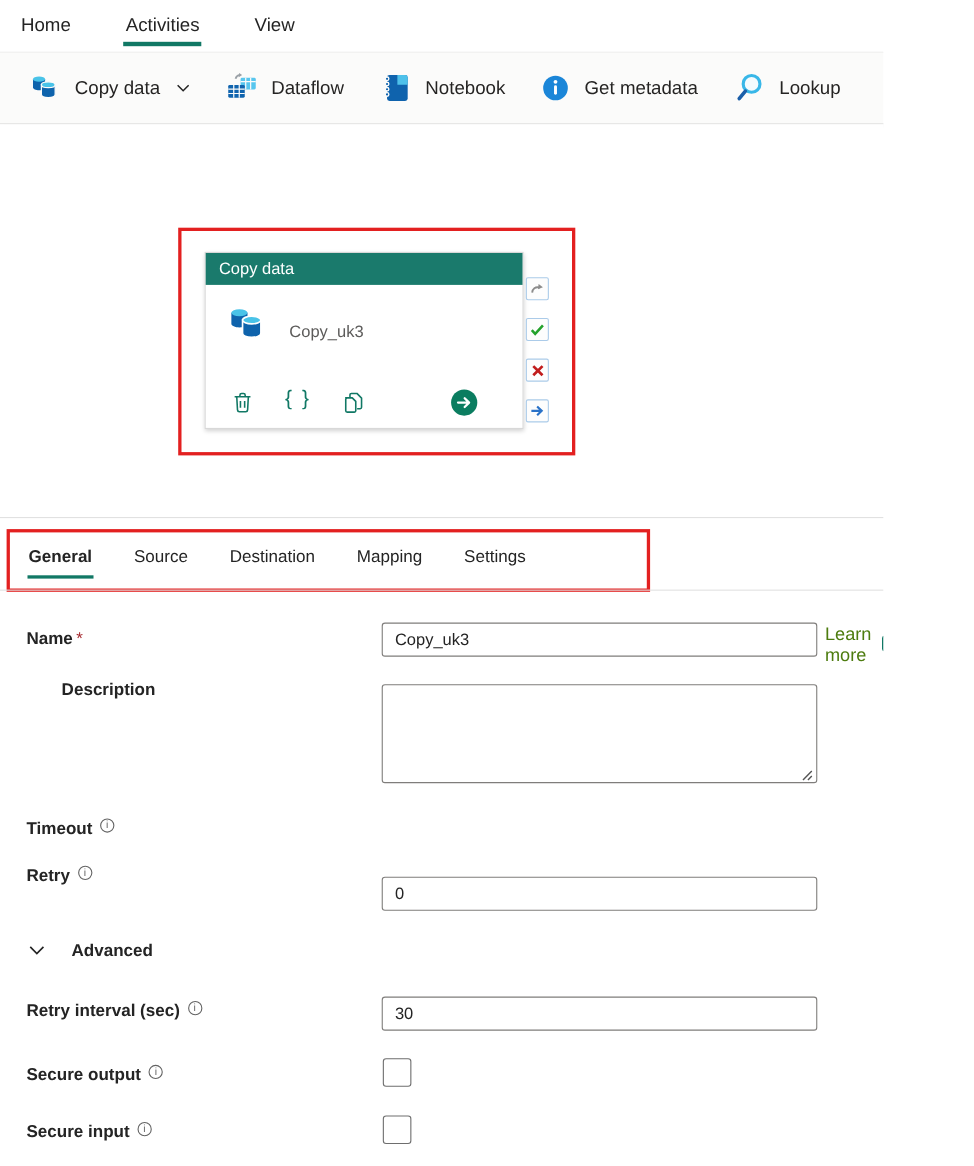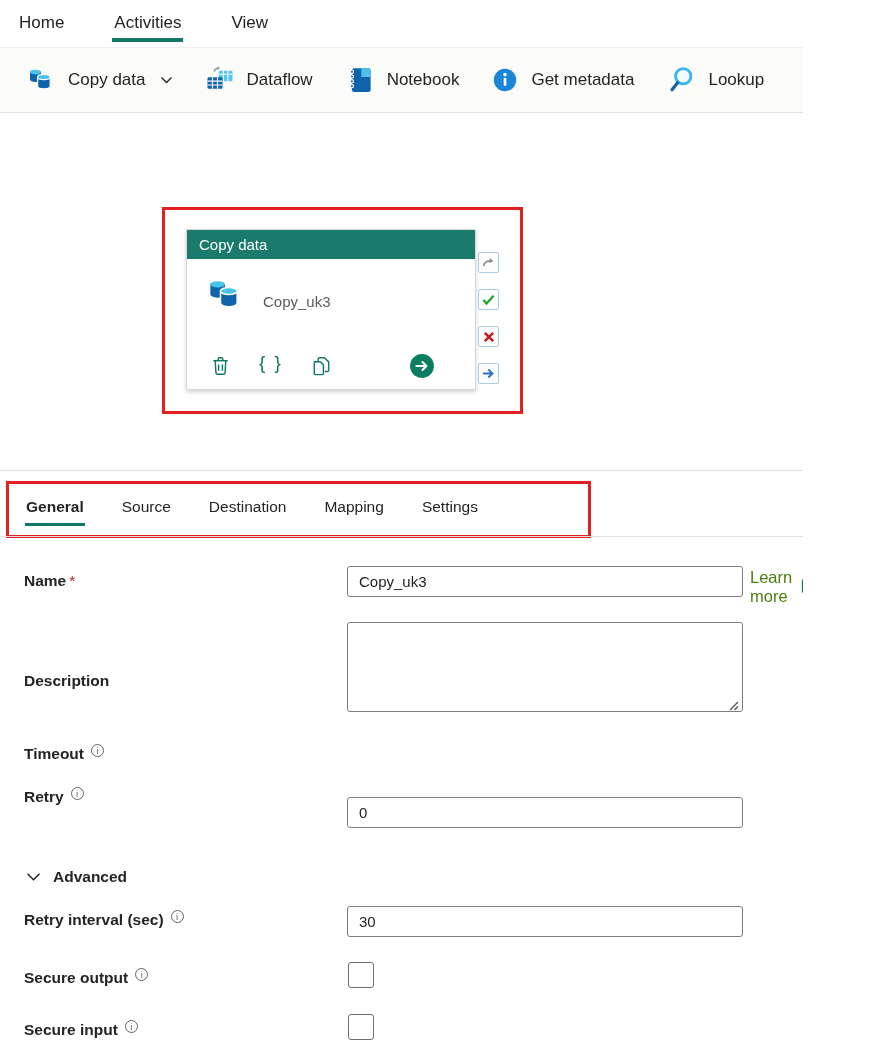--- a/index.html
+++ b/index.html
@@ -47,21 +47,21 @@
   .tab.active::after { content:""; position:absolute; left:0; right:0; bottom:4px; height:3px; background:#117865; }
 
   
   .form-label { position:absolute; left:24px; font-size:15.5px; font-weight:700; color:#242424; white-space:nowrap; }
   .req { color:#a4262c; font-weight:400; margin-left:3px; }
   .info { display:inline-flex; align-items:center; justify-content:center; width:13px; height:13px; border:1px solid #636363; border-radius:50%; color:#636363; font-size:9.5px; font-weight:400; margin-left:7px; transform:translateY(-5px); font-style:normal; }
   .txt-input { position:absolute; left:347px; width:396px; height:31px; border:1px solid #7f7d7b; border-radius:3px; font-family:inherit; font-size:15px; color:#242424; padding:0 11px; background:#fff; outline:none; }
   .txt-area { position:absolute; left:347px; top:622px; width:396px; height:90px; border:1px solid #7f7d7b; border-radius:3px; background:#fff; resize:none; }
   .resize-grip { position:absolute; left:727px; top:697px; pointer-events:none; }
   .learn-more { position:absolute; left:750px; top:568px; display:flex; align-items:center; gap:7px; color:#4d7c0f; font-size:16.5px; cursor:pointer; }
-  .advanced { position:absolute; left:26px; top:856px; display:flex; align-items:center; gap:12px; cursor:pointer;margin-top:12px; }
+  .advanced { position:absolute; left:26px; top:856px; display:flex; align-items:center; gap:24px; cursor:pointer; }
   .advanced .adv-label { font-size:15.5px; font-weight:700; color:#242424; }
   .checkbox { position:absolute; left:348px; width:26px; height:26px; background:#fff; border:1px solid #6e6e6e; border-radius:3px; cursor:pointer; }
 </style>
 </head>
 <body>
 
 <div class="app">
 
   <div class="menubar">
     <div class="menu-item">Home</div>
@@ -224,21 +224,21 @@
     <span>Learn more</span>
     <span>
       <svg width="21" height="21" viewBox="0 0 20 20" fill="none" stroke="#117865" stroke-width="1.6">
         <path d="M8.2 4.5H5A1.5 1.5 0 0 0 3.5 6v9A1.5 1.5 0 0 0 5 16.5h9a1.5 1.5 0 0 0 1.5-1.5v-3.2"></path>
         <path d="M11.2 3.5h5.3v5.3"></path>
         <path d="M16.3 3.7 9.6 10.4"></path>
       </svg>
     </span>
   </div>
 
-  <div class="form-label" style="top:672px;">
+  <div class="form-label" style="top:619px;margin-left:32px;">
     <span>Description</span>
   </div>
   <textarea class="txt-area" style=""></textarea>
   <span class="resize-grip">
     <svg width="12" height="12" viewBox="0 0 12 12">
         <path d="M11 3 3 11M11 7.5 7.5 11" stroke="#555" stroke-width="1.3"></path>
       </svg>
   </span>
 
   <div class="form-label" style="top:745px;">

